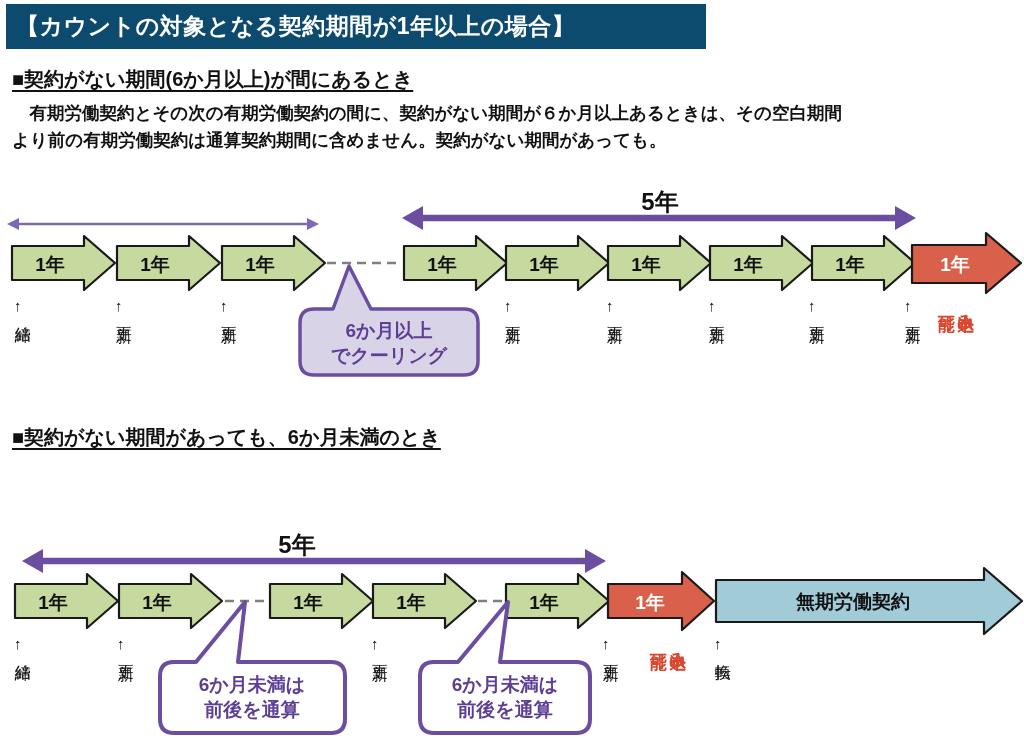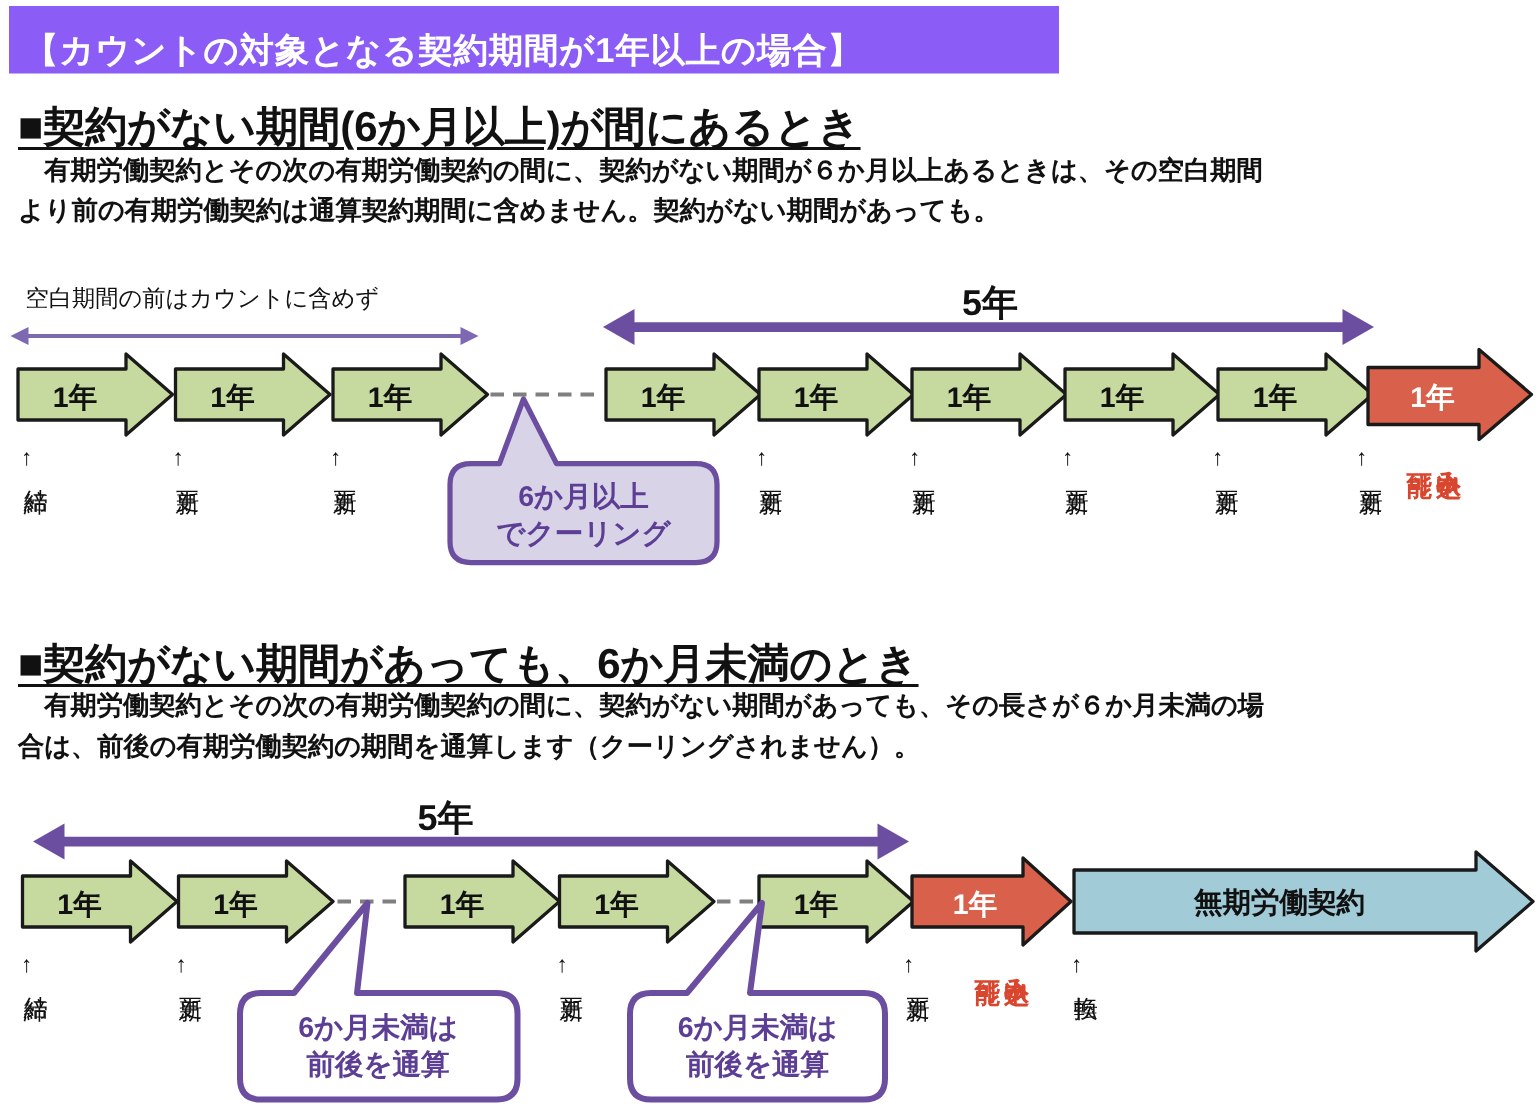--- a/index.html
+++ b/index.html
@@ -1,21 +1,21 @@
 <!DOCTYPE html>
 <html><head>
 <meta charset="utf-8">
 <style>
   html,body{margin:0;padding:0;background:#ffffff;}
   .canvas{position:relative;width:1024px;height:738px;background:#ffffff;overflow:hidden;
           font-family:"Liberation Sans","DejaVu Sans",sans-serif;color:#111;}
-  .header{position:absolute;left:6px;top:4px;width:700px;height:45px;background:#8b5cf6;
-          display:flex;align-items:flex-end;padding-left:10px;box-sizing:border-box;}
+  .header{position:absolute;left:6px;top:4px;width:700px;height:45px;background:#0c4a6e;
+          display:flex;align-items:center;padding-left:10px;box-sizing:border-box;}
   .header .title{color:#ffffff;font-size:23px;font-weight:bold;letter-spacing:.5px;white-space:nowrap;}
-  .h2{position:absolute;left:12px;font-size:28px;font-weight:bold;text-decoration:underline;
+  .h2{position:absolute;left:12px;font-size:20px;font-weight:bold;text-decoration:underline;
       text-decoration-thickness:2px;text-underline-offset:4px;white-space:nowrap;}
   .body-text{position:absolute;left:12px;width:1004px;font-size:17.5px;font-weight:bold;
              line-height:1.55;white-space:pre-line;}
   .note{position:absolute;font-size:15.5px;font-weight:normal;white-space:nowrap;}
   svg.diagram{position:absolute;left:0;top:0;}
   .marker{position:absolute;display:flex;flex-direction:column;align-items:flex-start;gap:1px;}
   .marker .up{font-size:15px;line-height:1;}
   .marker .vt{writing-mode:vertical-rl;text-orientation:upright;font-size:16px;line-height:1.05;}
   .apply{position:absolute;display:flex;flex-direction:row-reverse;gap:1px;
          color:#D9462E;font-weight:bold;font-size:17px;}
@@ -112,21 +112,20 @@
 
     <path d="M 174 662 L 196 662 L 245 602 L 238 662 L 331 662 Q 345 662 345 676 L 345 719 Q 345 733 331 733 L 174 733 Q 160 733 160 719 L 160 676 Q 160 662 174 662 Z" fill="#ffffff" stroke="#6B4EA0" stroke-width="4" stroke-linejoin="round"></path>
     <text class="callout-text" x="252" y="691">6か月未満は</text>
     <text class="callout-text" x="252" y="716">前後を通算</text>
 
     <path d="M 434 662 L 458 662 L 508 602 L 500 662 L 576 662 Q 590 662 590 676 L 590 719 Q 590 733 576 733 L 434 733 Q 420 733 420 719 L 420 676 Q 420 662 434 662 Z" fill="#ffffff" stroke="#6B4EA0" stroke-width="4" stroke-linejoin="round"></path>
     <text class="callout-text" x="505" y="691">6か月未満は</text>
     <text class="callout-text" x="505" y="716">前後を通算</text>
   </svg>
 
-  <div class="note" style="left:17px;top:189px;">空白期間の前はカウントに含めず</div>
 
   <div class="marker" style="left:14px;top:298px;">
     <span class="up">↑</span>
     <span class="vt">締結</span>
   </div>
   <div class="marker" style="left:115px;top:298px;">
     <span class="up">↑</span>
     <span class="vt">更新</span>
   </div>
   <div class="marker" style="left:220px;top:298px;">
@@ -152,22 +151,20 @@
   <div class="marker" style="left:904px;top:298px;">
     <span class="up">↑</span>
     <span class="vt">更新</span>
   </div>
   <div class="apply" style="left:936px;top:302px;">
     <span>申込み</span>
     <span>可能</span>
   </div>
 
   <div class="h2" style="top:424px;">■契約がない期間があっても、6か月未満のとき</div>
-  <div class="body-text" style="top:457px;">　有期労働契約とその次の有期労働契約の間に、契約がない期間があっても、その長さが６か月未満の場
-合は、前後の有期労働契約の期間を通算します（クーリングされません）。</div>
 
   <div class="marker" style="left:14px;top:636px;">
     <span class="up">↑</span>
     <span class="vt">締結</span>
   </div>
   <div class="marker" style="left:117px;top:636px;">
     <span class="up">↑</span>
     <span class="vt">更新</span>
   </div>
   <div class="marker" style="left:371px;top:636px;">

